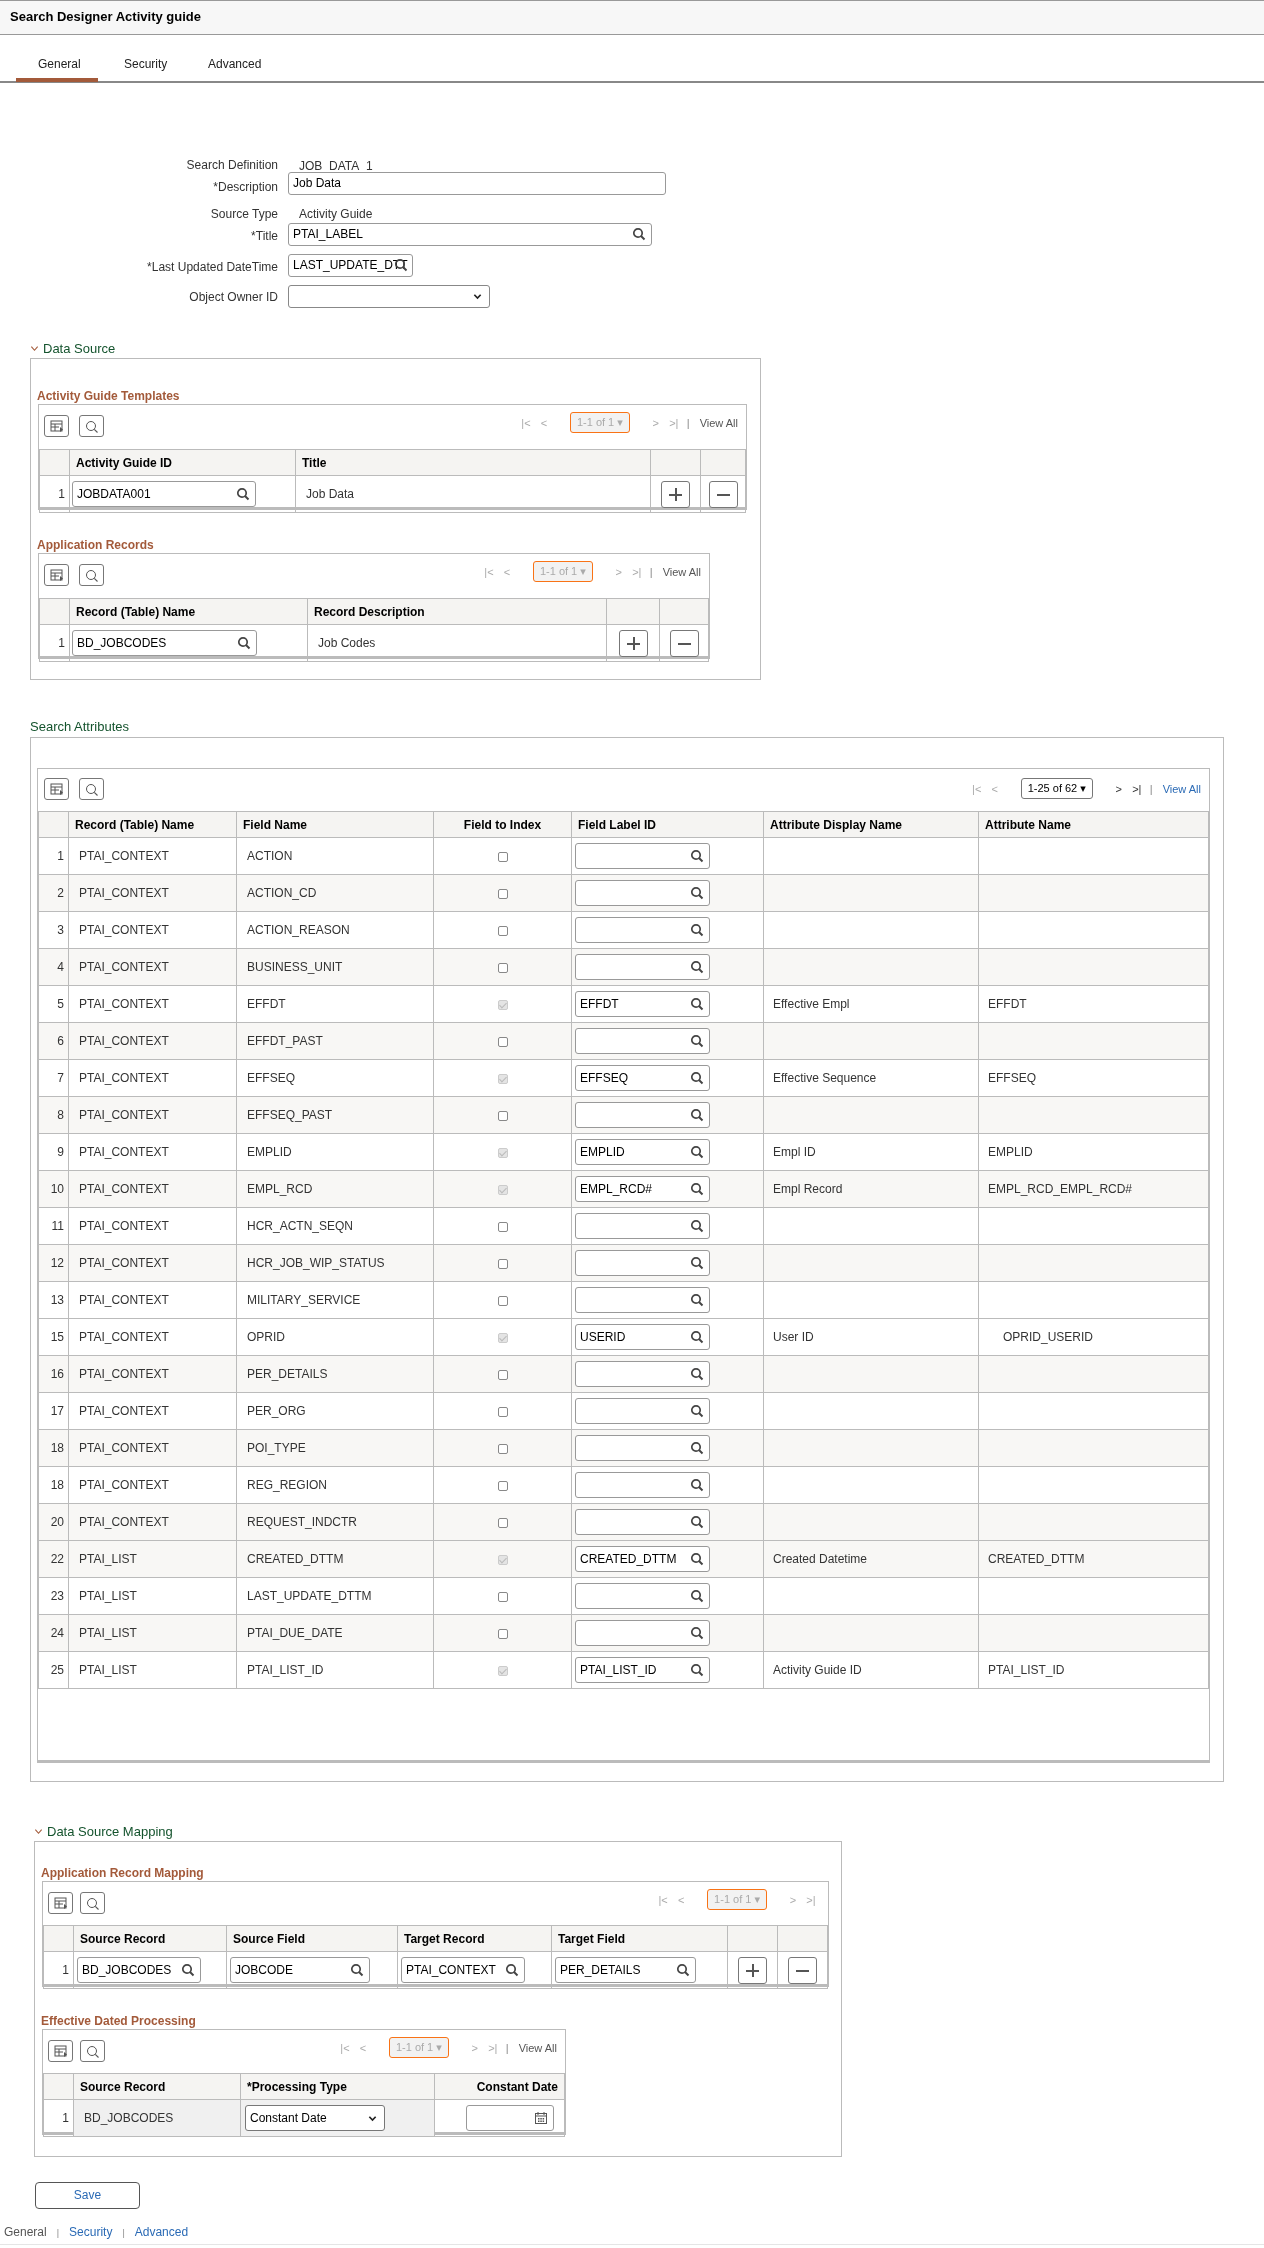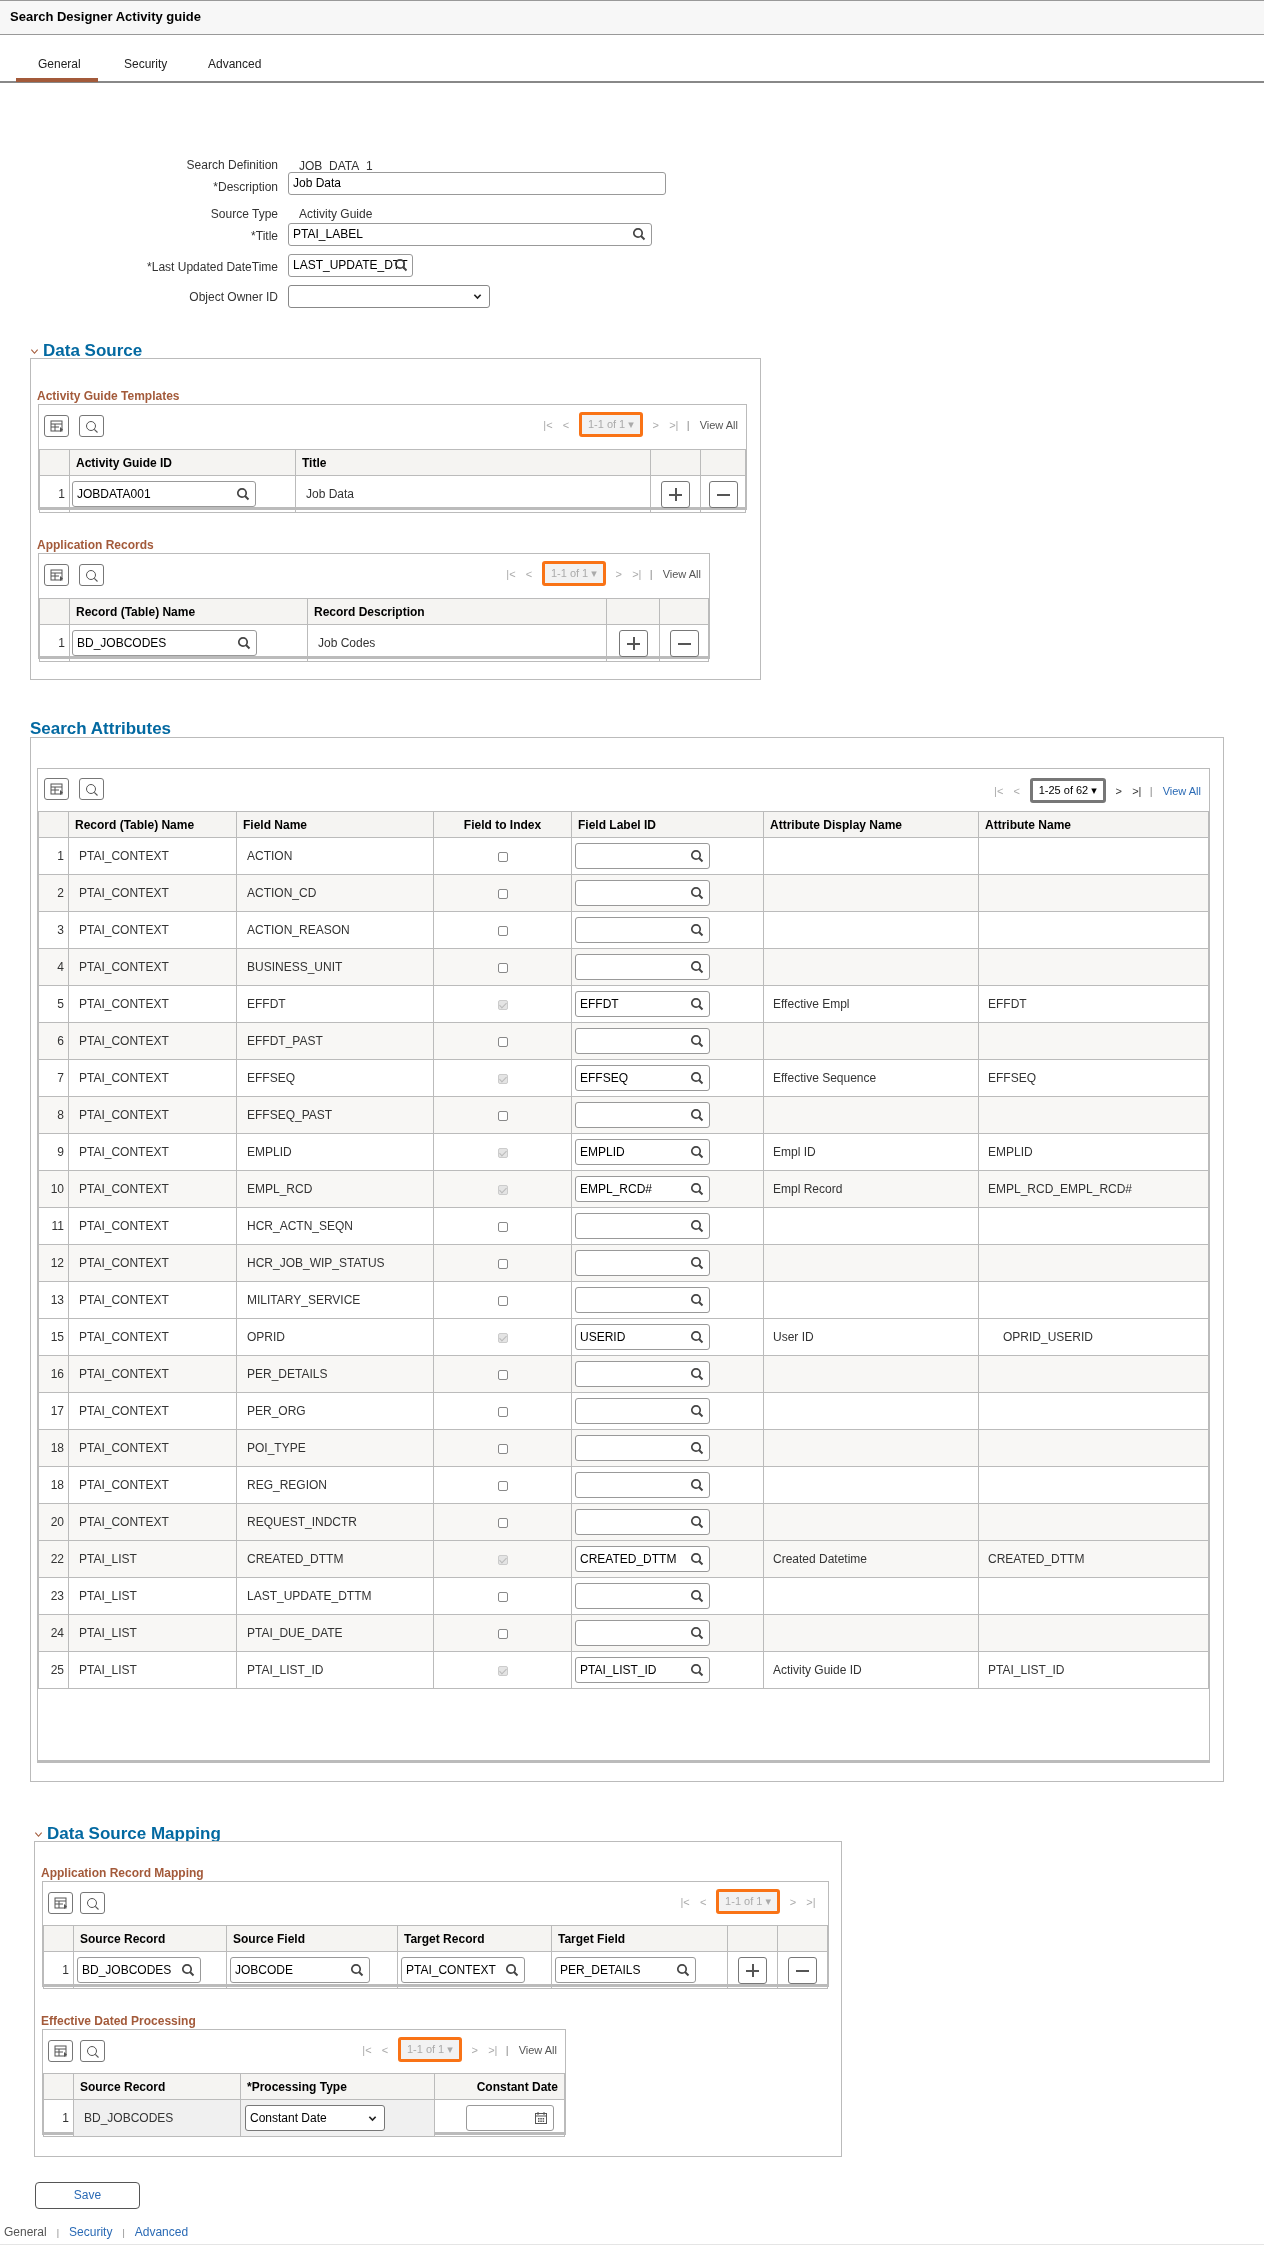--- a/index.html
+++ b/index.html
@@ -9,29 +9,29 @@
 .hdr .t{position:absolute;left:10px;top:8px;font-weight:bold;font-size:13px;color:#000}
 .tabs{left:0;top:35px;width:1264px;height:48px;border-bottom:2px solid #888}
 .tab{position:absolute;top:22px;font-size:12px;color:#222;cursor:pointer}
 .tab.active-bar{position:absolute;left:16px;top:43px;width:82px;height:4px;background:#a35a3a}
 .flabel{position:absolute;text-align:right;width:180px;font-size:12px;color:#333}
 .fval{position:absolute;font-size:12px;color:#333}
 .inp{position:absolute;height:23px;border:1px solid #999;border-radius:3px;background:#fff;font-size:12px;color:#000;padding:3px 4px;overflow:hidden;white-space:nowrap}
 .inp .mag{position:absolute;right:5px;top:3px;width:14px;height:14px}
 .sel{position:absolute;height:23px;border:1px solid #888;border-radius:3px;background:#fff;font-size:12px;padding:3px 6px;color:#000}
 .sel .chev{position:absolute;right:7px;top:6px;width:9px;height:9px}
-.sec-title{position:absolute;font-size:17px;color:#0369a1;font-weight:bold}
+.sec-title{position:absolute;font-size:13px;color:#14532d;font-weight:normal}
 .sec-title .car{display:inline-block;width:9px;height:9px;margin-right:4px}
 .box{position:absolute;border:1px solid #bbb}
 .sub-title{position:absolute;font-size:12px;font-weight:bold;color:#a35a3a}
 .grid{position:absolute;border:1px solid #bbb;border-bottom:3px solid #bbb;background:#fff}
 .tbtn{position:absolute;width:25px;height:22px;border:1px solid #777;border-radius:3px;background:#fff}
 .tbtn svg{position:absolute;left:5px;top:4px}
 .pager{position:absolute;top:7px;right:8px;display:flex;align-items:center;gap:0;font-size:11px;color:#aaa;white-space:nowrap}
-.pager .pgsel{border:3px solid #f97316;border-radius:3px;background:#f2f2f2;padding:3px 6px;color:#aaa;margin:0 4px;font-size:11px}
+.pager .pgsel{border:1px solid #f97316;border-radius:3px;background:#f2f2f2;padding:3px 6px;color:#aaa;margin:0 17px;font-size:11px}
 .pager .pgsel.act{background:#fff;border-color:#777;color:#000}
 .pager .ar{width:18px;text-align:center;color:#aaa}
 .pager .va{color:#555;margin-left:6px}
 .pager .va.link{color:#2a6ab5}
 table{border-collapse:collapse;position:absolute;left:0;font-size:12px}
 th{background:#f5f4f2;font-weight:bold;text-align:left;padding:0 6px;height:26px;border:1px solid #bbb;color:#000;font-size:12px}
 td{border:1px solid #bbb;height:37px;padding:0 6px;color:#333;position:relative;white-space:nowrap}
 tr.alt td{background:#f8f7f5}
 td.num{text-align:right;padding-right:4px;width:30px}
 td.cb{text-align:center}

